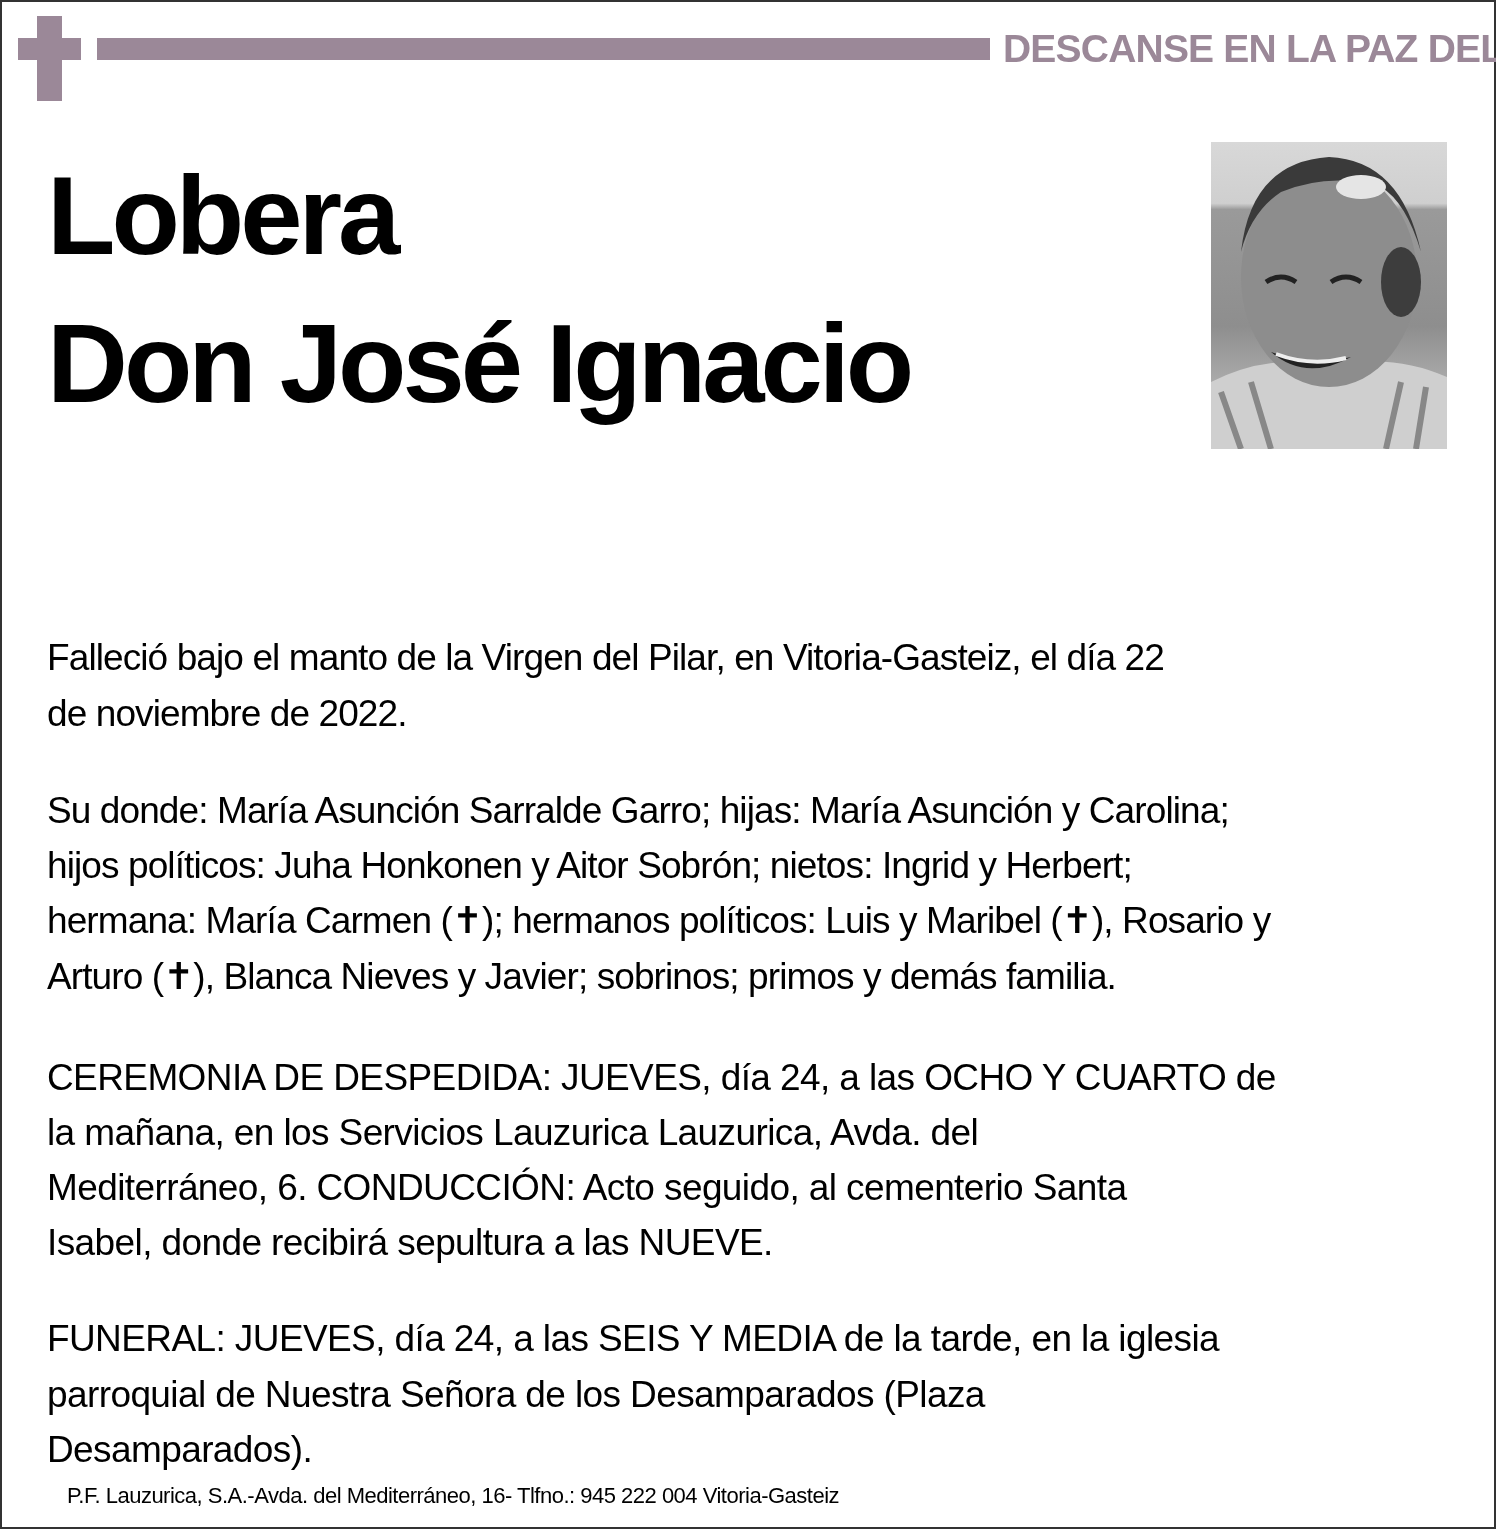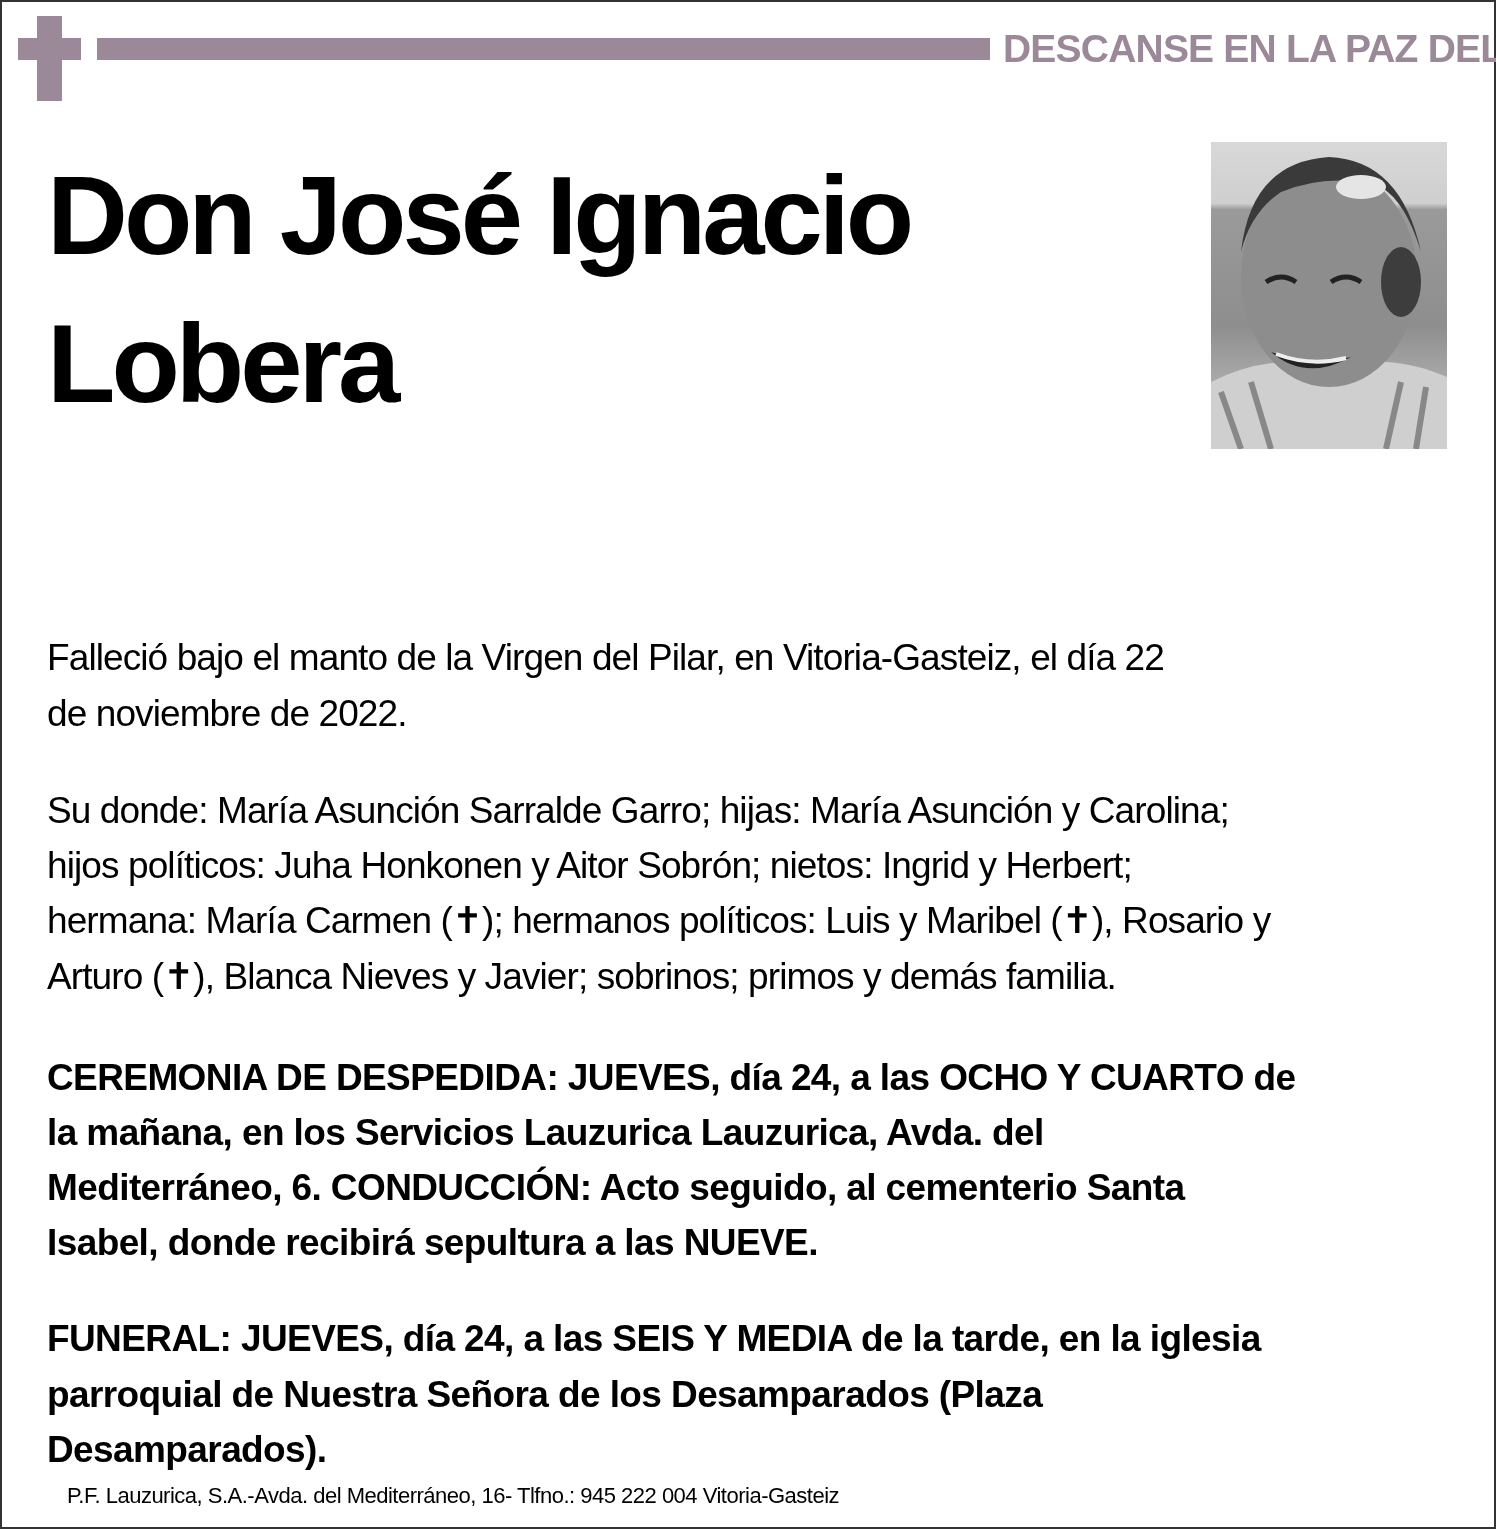--- a/index.html
+++ b/index.html
@@ -7,36 +7,36 @@
   .frame { position:absolute; left:0; top:0; width:1492px; height:1525px; border:2px solid #333; border-right-width:2px; box-sizing:content-box; }
   .cross-v { position:absolute; left:37px; top:16px; width:25px; height:85px; background:#9b8898; }
   .cross-h { position:absolute; left:18px; top:38px; width:63px; height:22px; background:#9b8898; }
   .rule { position:absolute; left:97px; top:38px; width:893px; height:22px; background:#9b8898; }
   .tagline { position:absolute; left:1003px; top:31px; font-size:39px; font-weight:bold; color:#9b8898; letter-spacing:-0.8px; white-space:nowrap; line-height:36px; }
   .name { position:absolute; left:47px; top:142px; font-size:112px; font-weight:bold; letter-spacing:-4px; line-height:148px; }
   .name div { white-space:nowrap; }
   .photo { position:absolute; left:1211px; top:142px; width:236px; height:307px; background:linear-gradient(180deg,#d8d8d8 0%,#cfcfcf 20%,#9a9a9a 22%,#8e8e8e 60%,#b5b5b5 85%,#d0d0d0 100%); overflow:hidden; }
   .photo svg { position:absolute; left:0; top:0; }
   .p { position:absolute; left:47px; font-size:37px; line-height:56px; letter-spacing:-0.9px; white-space:nowrap;margin-top:13px; }
-  .b { font-weight:bold; letter-spacing:-0.6px; }
+  .b { font-weight:normal; letter-spacing:-0.6px; }
   .footer { position:absolute; left:47px; top:1483px; font-size:22px; letter-spacing:-0.5px; white-space:nowrap;margin-left:20px; }
 </style>
 </head>
 <body>
 
 <div class="frame"></div>
 
 <div class="cross-v"></div>
 <div class="cross-h"></div>
 <div class="rule"></div>
 <div class="tagline">DESCANSE EN LA PAZ DEL SEÑOR</div>
 
 <div class="name">
+  <div>Lobera</div>
   <div>Don José Ignacio</div>
-  <div>Lobera</div>
 </div>
 
 <div class="photo">
   <svg width="236" height="307" viewBox="0 0 236 307">
     <path d="M0 240 Q60 210 118 225 Q180 210 236 235 L236 307 L0 307Z" fill="#cfcfcf"></path>
     <path d="M10 250 L30 307 M40 240 L60 307 M190 240 L175 307 M215 245 L205 307" stroke="#888" stroke-width="6"></path>
     <ellipse cx="118" cy="135" rx="88" ry="110" fill="#8d8d8d"></ellipse>
     <path d="M30 110 Q40 20 118 15 Q190 18 210 110 Q195 60 170 45 Q120 30 70 50 Q40 70 30 110Z" fill="#3a3a3a"></path>
     <ellipse cx="150" cy="45" rx="25" ry="12" fill="#e5e5e5"></ellipse>
     <ellipse cx="190" cy="140" rx="20" ry="35" fill="#3d3d3d"></ellipse>

